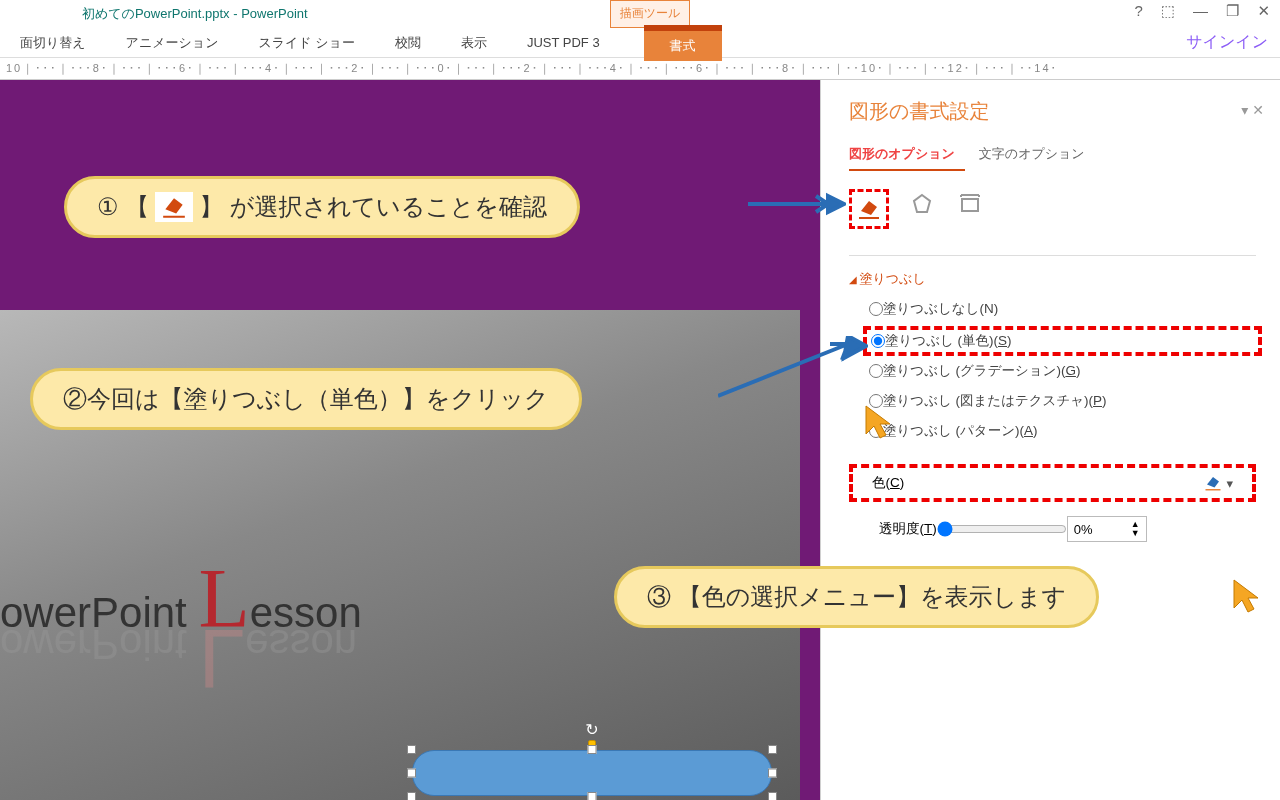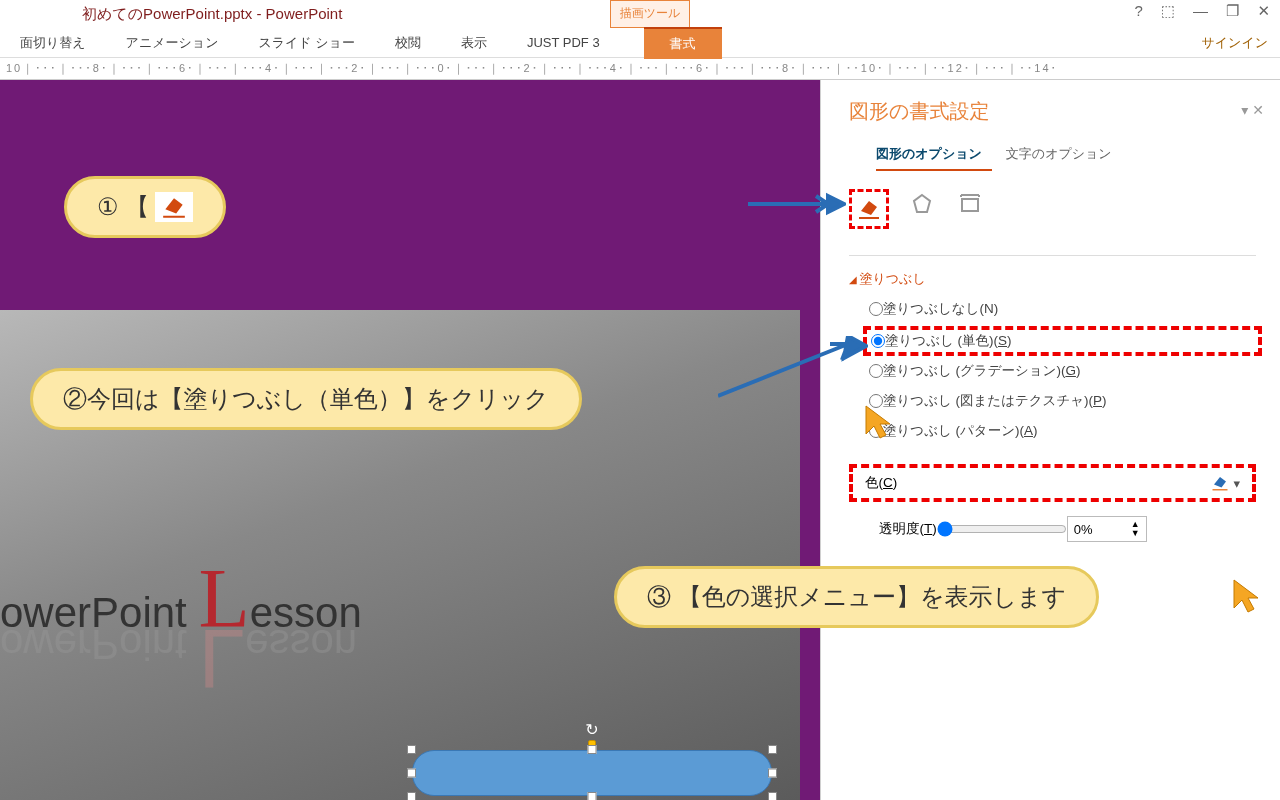--- a/index.html
+++ b/index.html
@@ -1,29 +1,29 @@
 <!DOCTYPE html>
 <html><head>
 <meta charset="utf-8">
 <style>
 * { margin: 0; padding: 0; box-sizing: border-box; font-family: "Meiryo", "MS PGothic", sans-serif; }
 body { width: 1280px; height: 800px; background: #fff; overflow: hidden; position: relative; }
 
 
 .titlebar { height: 28px; display: flex; align-items: center; position: relative; }
-.title-text { position: absolute; left: 82px; font-size: 15px; color: #7f1d1d; }
+.title-text { position: absolute; left: 82px; font-size: 13px; color: #0f766e; }
 .tool-tab { position: absolute; left: 610px; top: 0; width: 80px; height: 28px; background: #fff0e6; border: 1px solid #e8833a; text-align: center; font-size: 12px; color: #e8833a; padding-top: 4px; }
 .win-ctrls { position: absolute; right: 10px; top: 2px; display: flex; gap: 18px; color: #666; font-size: 15px; }
 .win-ctrls span { cursor: pointer; }
 
 
 .ribbon { height: 30px; display: flex; align-items: center; gap: 0; padding-left: 0; border-bottom: 1px solid #ddd; position: relative; }
 .rtab { font-size: 13px; color: #444; padding: 0 20px; cursor: pointer; }
-.rtab.orange { background: #e8833a; color: #fff; padding: 6px 26px; border-top: 2px solid #c2410c; }
-.signin { position: absolute; right: 12px; font-size: 13px; color: #a16207; }
+.rtab.orange { background: #e8833a; color: #fff; padding: 6px 26px; border-top: 6px solid #c2410c; }
+.signin { position: absolute; right: 12px; font-size: 16px; color: #8b5cf6; }
 
 
 .ruler { height: 22px; background: #fff; border-bottom: 1px solid #ccc; font-size: 11px; color: #888; padding-left: 0; display: flex; align-items: center; }
 .ruler-mark { display: flex; gap: 26px; padding-left: 6px; letter-spacing: 2px; }
 
 
 .workspace { display: flex; height: 720px; }
 .canvas-area { width: 820px; position: relative; background: #701a75; }
 .panel { width: 460px; border-left: 1px solid #d0d0d0; padding: 18px 24px 0 28px; position: relative; background: #fff; }
 
@@ -47,39 +47,39 @@
 .callout .num { color: #333; }
 .callout .iconbox { background: #fff; padding: 2px 6px; display: inline-flex; }
 .arrow { position: absolute; }
 
 
 .panel-title { font-size: 20px; color: #e8833a; margin-bottom: 20px; }
 .panel-x { position: absolute; right: 16px; top: 22px; color: #999; font-size: 14px; }
 .panel-x::before { content: "▾ "; color: #999; }
 .opt-tabs { display: flex; gap: 0; margin-bottom: 18px; font-size: 13px; }
 .opt-tab { padding: 0 10px 6px 0; margin-right: 14px; cursor: pointer; }
-.opt-tab.active { color: #0c4a6e; border-bottom: 2px solid #d24a0f; font-weight: bold; margin-left: 27px; }
+.opt-tab.active { color: #ef4444; border-bottom: 2px solid #d24a0f; font-weight: bold; }
 .opt-tab.inactive { color: #666; }
 
 .tool-icons { display: flex; gap: 18px; margin-bottom: 26px; }
 .ticon { width: 30px; height: 30px; display: flex; align-items: center; justify-content: center; color: #888; }
 .ticon.selected svg path { fill: #d24a0f; }
 .redbox { border: 3px dashed #e00; padding: 2px; }
 
 .p-divider { border-top: 1px solid #ddd; margin-bottom: 14px; }
 .section-head { font-size: 13px; color: #d24a0f; margin-bottom: 12px; cursor: pointer; margin-top: 12px; }
 .section-head::before { content: "◢ "; font-size: 10px; }
 
 .radio-list { padding-left: 20px; }
 .radio-item { display: flex; align-items: center; font-size: 13.5px; color: #444; margin-bottom: 12px; cursor: pointer; }
 .radio-item input { width: 14px; height: 14px; }
 .radio-item u { text-decoration: underline; }
 .redbox-row { border: 4px dashed #e00; padding: 2px 4px; margin: -4px -6px 6px -6px; }
 
-.color-row { display: flex; align-items: center; justify-content: space-between; padding: 6px 12px; border: 4px dashed #e00; margin-top: 24px; font-size: 13.5px; }
+.color-row { display: flex; align-items: center; justify-content: space-between; padding: 6px 19px; border: 4px dashed #e00; margin-top: 24px; font-size: 13.5px; }
 .color-btn { display: flex; align-items: center; gap: 4px; font-size: 13px; color: #555; }
 
 .trans-row { display: flex; align-items: center; gap: 0; padding-left: 30px; margin-top: 14px; font-size: 13.5px; }
 .trans-row input[type=range] { width: 130px; }
 .trans-val { border: 1px solid #bbb; width: 80px; padding: 3px 6px; font-size: 13px; display: flex; justify-content: space-between; align-items: center; }
 
 
 .cursor { position: absolute; width: 28px; height: 36px; }
 .arrow-blue { stroke: #2a6db5; fill: #2a6db5; }
 
@@ -222,20 +222,21 @@
   </div>
 </div>
 
 <div class="callout" style="left:64px; top:176px;">
   <span class="num">① 【</span>
   <span class="iconbox">
     <svg width="26" height="26" viewBox="0 0 24 24">
         <path d="M4 14 L12 4 L20 10 L14 18 Z M2 20 H22 V22 H2 Z" fill="#d24a0f"></path>
       </svg>
   </span>
+  <span>】 が選択されていることを確認</span>
 </div>
 <svg class="arrow" style="left:748px; top:192px; width:98px; height:24px;">
     <path d="M0 12 H80 M80 12 L68 4 M80 12 L68 20 M80 4 L96 12 L80 20 Z" class="arrow-blue" stroke-width="4" fill="#2a6db5"></path>
   </svg>
 
 <div class="callout" style="left:30px; top:368px;">
   <span>②今回は【塗りつぶし（単色）】をクリック</span>
 </div>
 <svg class="arrow" style="left:718px; top:336px; width:150px; height:70px;">
     <path d="M0 60 L130 8 M130 8 L112 8 M130 8 L124 24 M130 0 L148 10 L126 22 Z" class="arrow-blue" stroke-width="4" fill="#2a6db5"></path>

